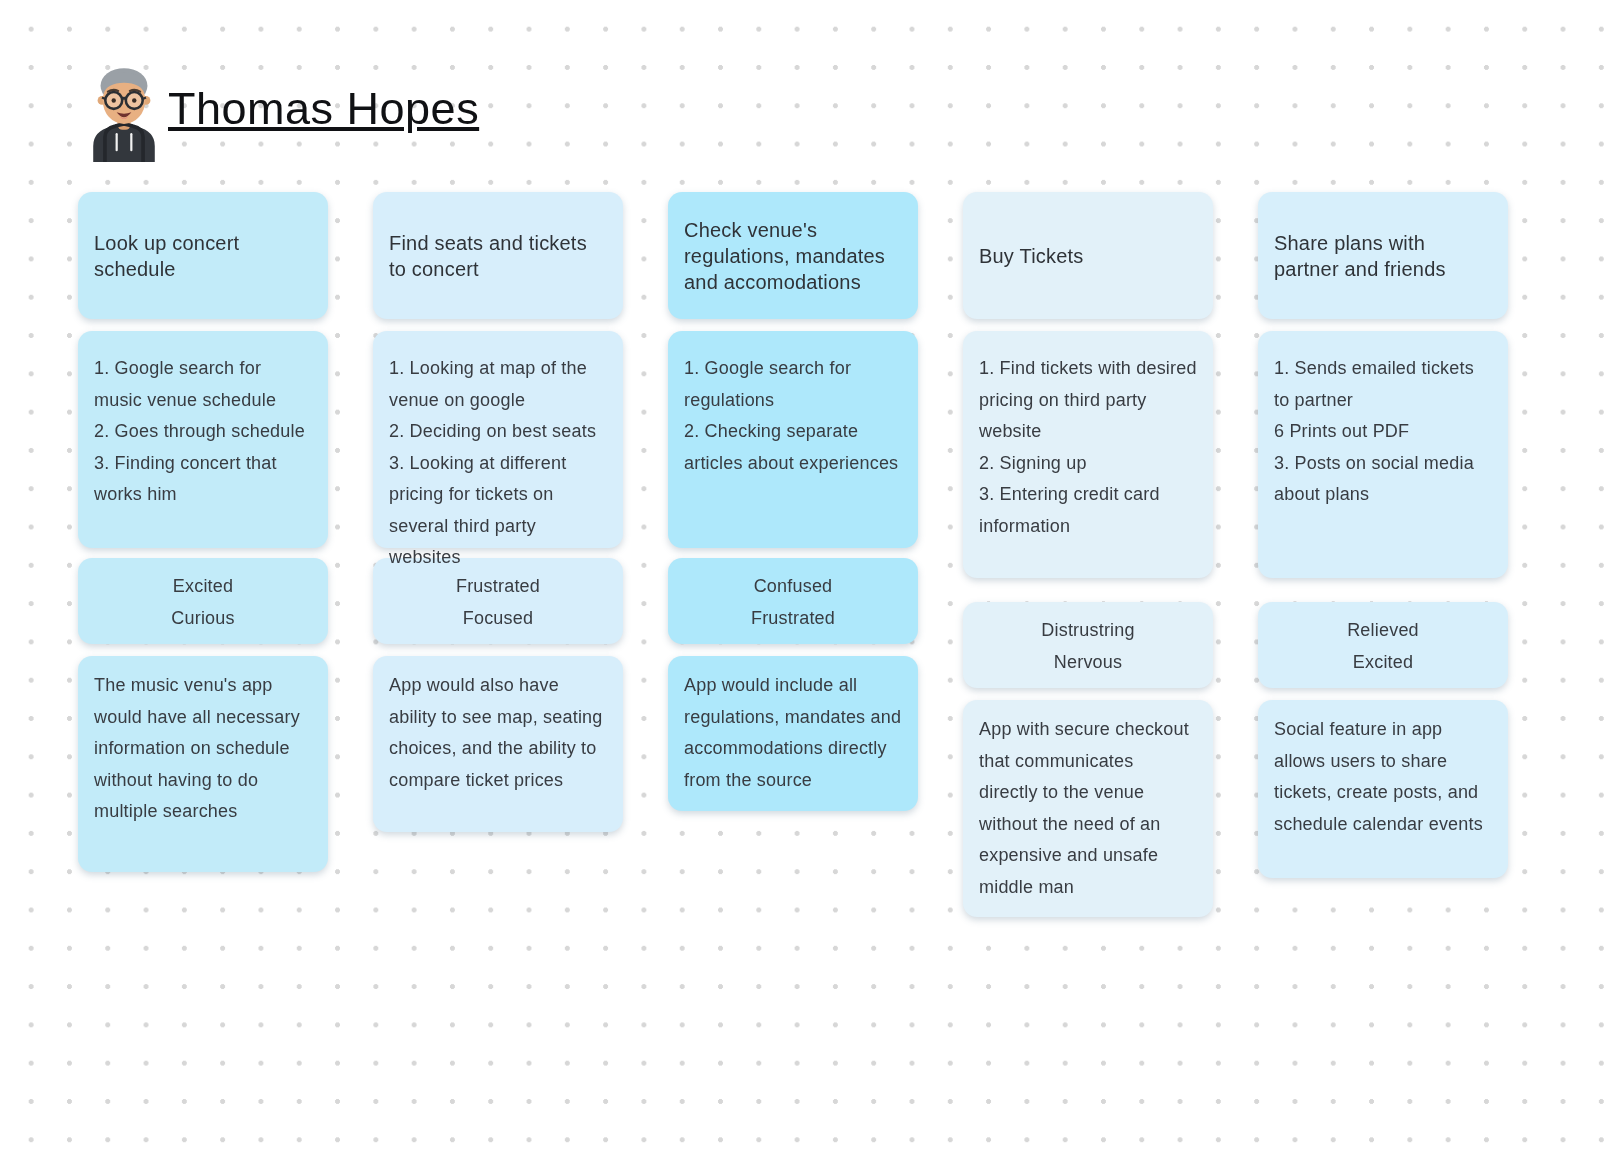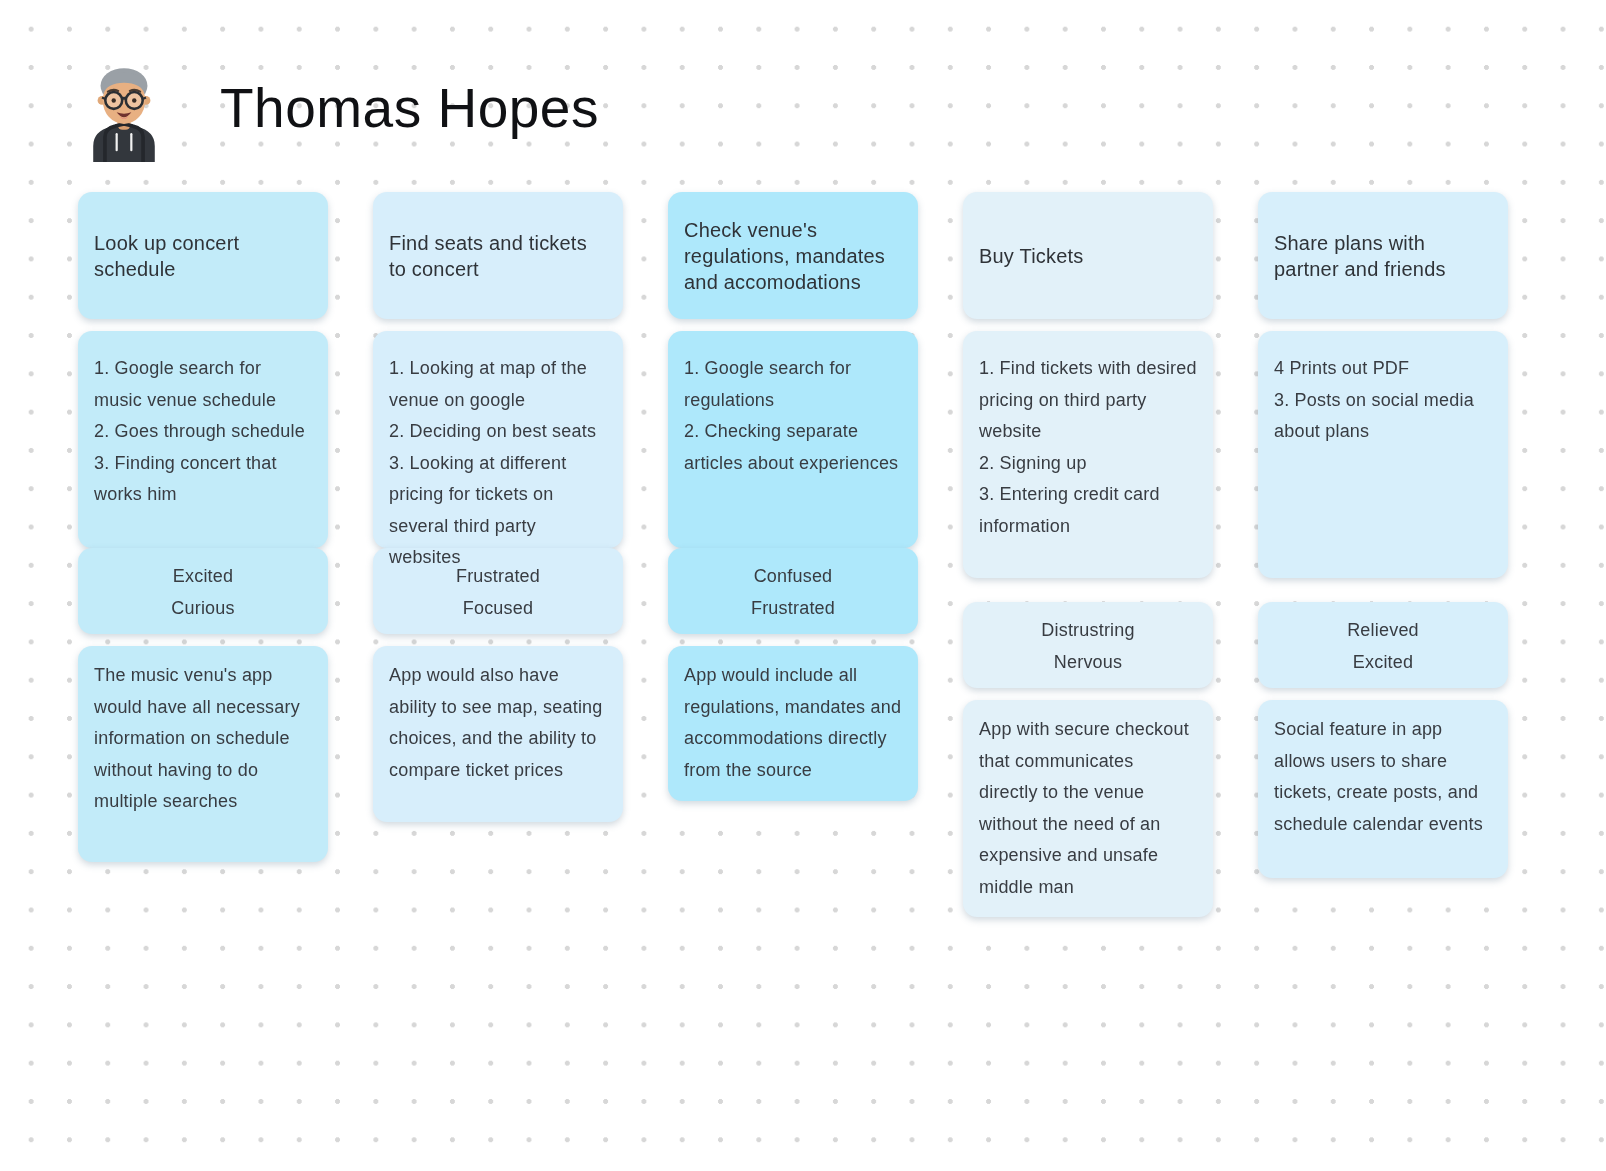--- a/index.html
+++ b/index.html
@@ -12,23 +12,22 @@
   .board{
     position:relative;width:1606px;height:1171px;
     background-color:#ffffff;
     background-image:radial-gradient(2.2px 2.6px at 50% 50%, #d7d7d7 97%, rgba(255,255,255,0) 100%);
     background-size:38.3px 38.3px;
     background-position:12px 10px;
   }
   .persona-header{position:absolute;left:80px;top:55px;display:flex;align-items:center;}
   .avatar{width:88px;height:107px;flex:0 0 auto;}
   .persona-name{
-    margin-left:52px;
-    font-size:55px;font-weight:500;color:#101114;letter-spacing:0.5px;
-    line-height:1.15;white-space:nowrap;
+    font-size:45px;font-weight:500;color:#101114;letter-spacing:0.5px;
+    line-height:1.15;white-space:nowrap;text-decoration:underline;
   }
   .columns{
     position:absolute;left:78px;top:192px;
     display:flex;gap:45px;
   }
   .col{width:250px;flex:0 0 auto;}
   .card{
     background:var(--card,#cdeefb);
     border-radius:14px;
     box-shadow:0 3px 7px rgba(90,120,140,0.28);
@@ -36,21 +35,21 @@
     color:#383c42;
   }
   .stage-card{
     height:127px;margin-bottom:12px;
     display:flex;align-items:center;
     padding:14px 16px;
     font-size:20px;font-weight:500;line-height:26px;color:#2f3338;
     letter-spacing:0.2px;
   }
   .steps-card{
-    height:217px;
+    height:217px;margin-bottom:10px;
     padding:22px 16px;
     font-size:18px;line-height:31.5px;letter-spacing:0.2px;
   }
   .steps-card.steps-short{height:247px;margin-bottom:24px;}
   .emotions-card{
     height:86px;margin-bottom:12px;
     padding-top:13px;
     text-align:center;
     font-size:18px;line-height:31.5px;letter-spacing:0.2px;
   }
@@ -182,21 +181,22 @@
       <div class="card solution-card sol-h4">
         <span>App with secure checkout that communicates directly to the venue without the need of an expensive and unsafe middle man</span>
       </div>
     </div>
 
     <div class="col" style="--card: #d7effb;">
       <div class="card stage-card">
         <span>Share plans with partner and friends</span>
       </div>
       <div class="card steps-card steps-short">
-        <p class="step-line">4 Prints out PDF</p>
+        <p class="step-line">1. Sends emailed tickets to partner</p>
+        <p class="step-line">6 Prints out PDF</p>
         <p class="step-line">3. Posts on social media about plans</p>
       </div>
       <div class="card emotions-card">
         <div>Relieved</div>
         <div>Excited</div>
       </div>
       <div class="card solution-card sol-h5">
         <span>Social feature in app allows users to share tickets, create posts, and schedule calendar events</span>
       </div>
     </div>

